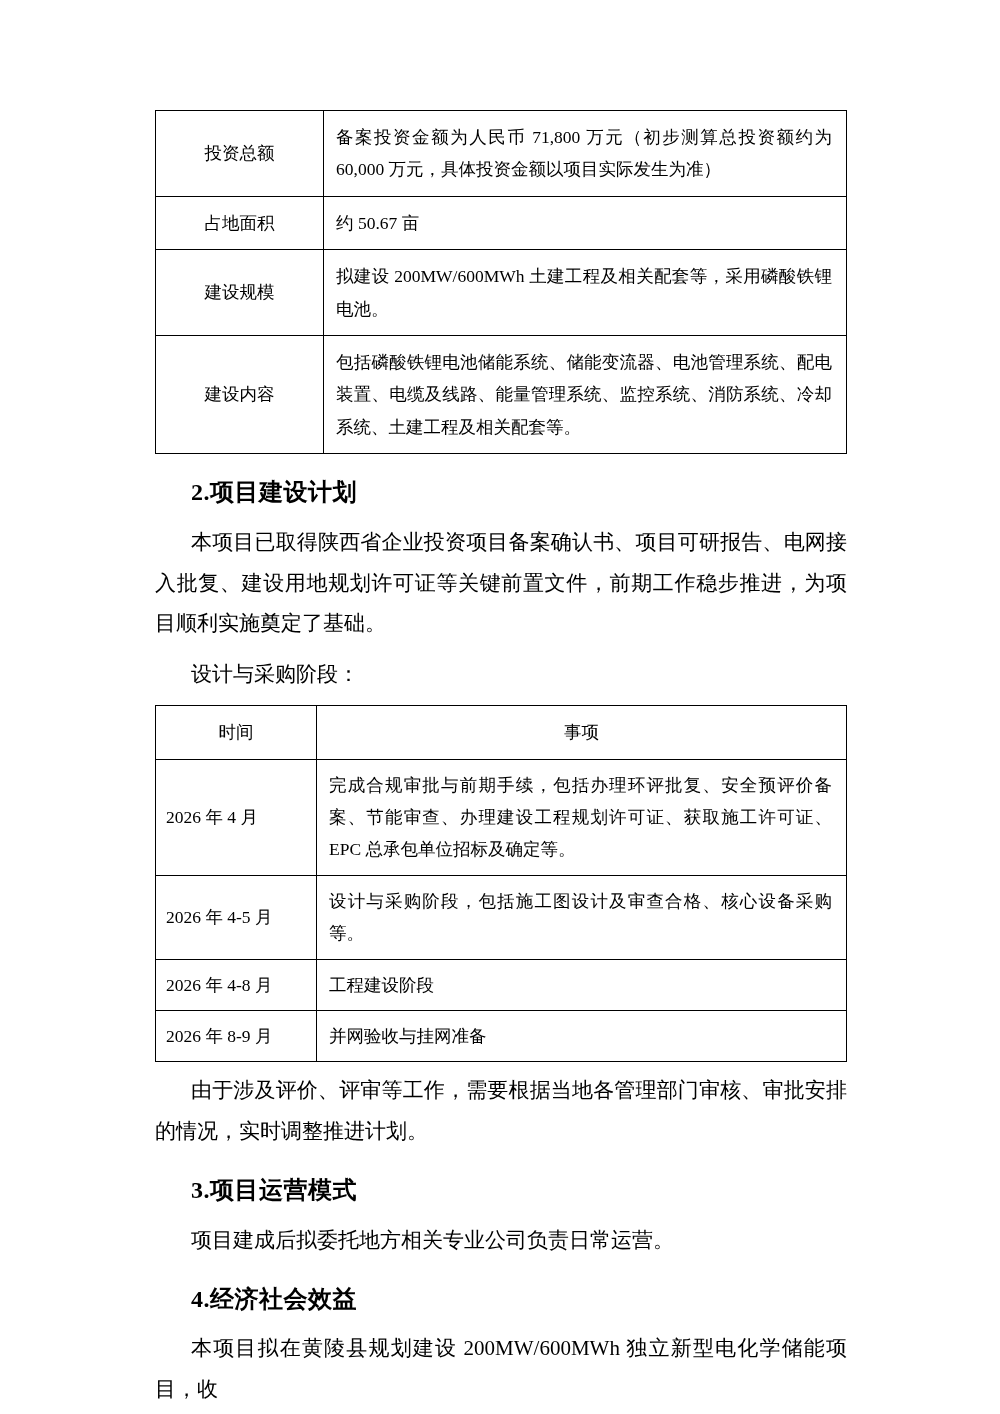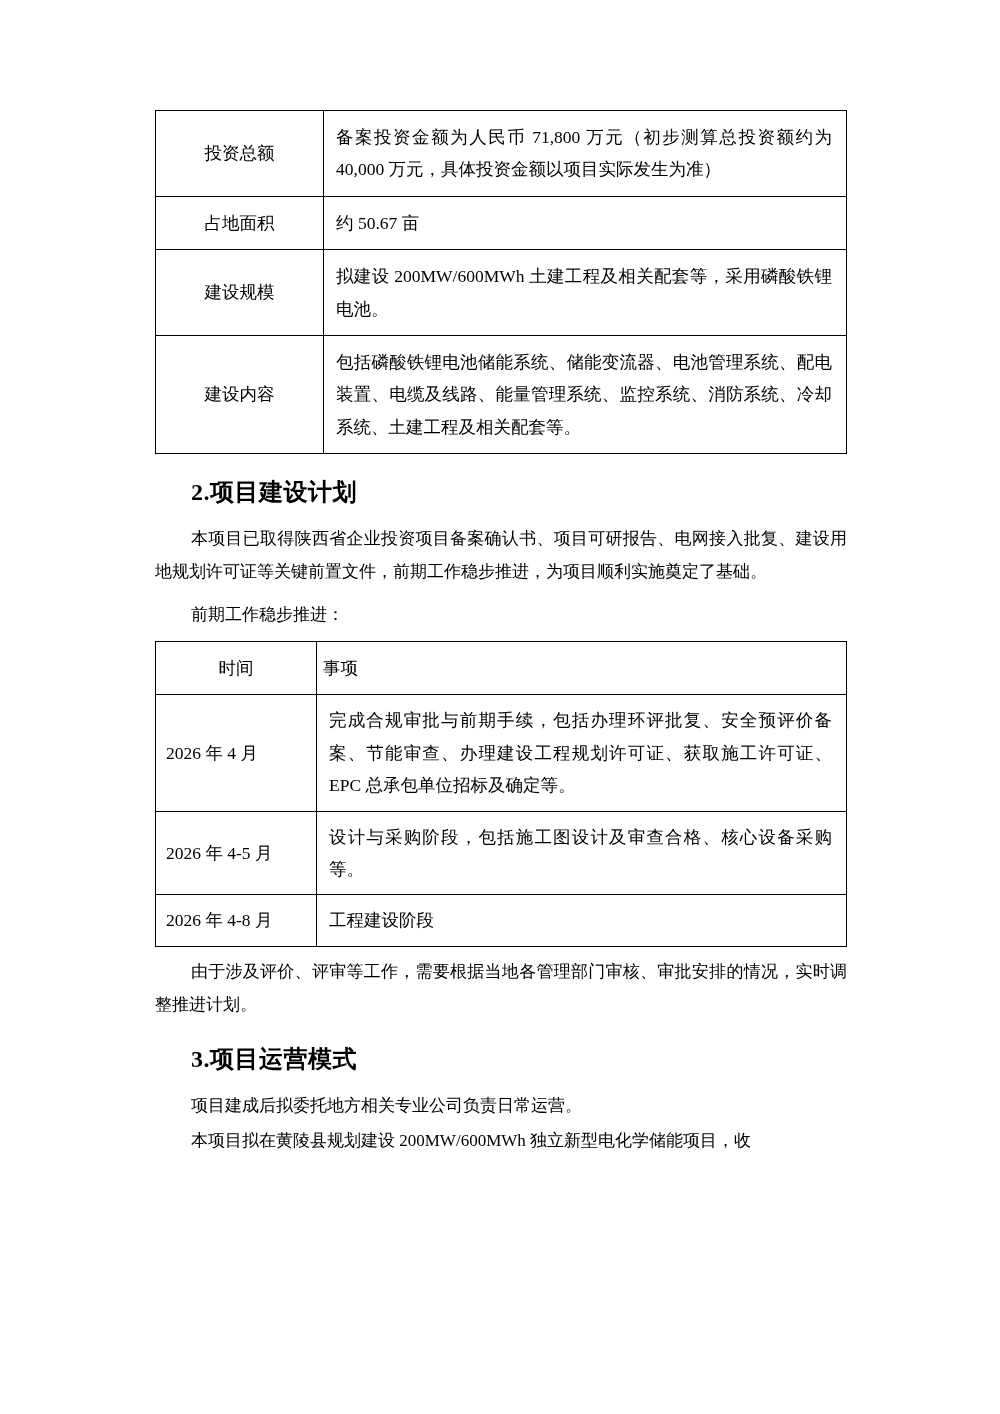--- a/index.html
+++ b/index.html
@@ -72,85 +72,90 @@
   }
   h2.heading {
     font-size: 24px;
     font-weight: bold;
     margin: 16px 0 6px 0;
     padding-left: 36px;
     line-height: 1.9;
     letter-spacing: 0.5px;
   }
   p.para {
-    font-size: 17px;
+    font-size: 21px;
     line-height: 1.95;
     margin: 0 0 2px 0;
     text-align: justify;
     text-justify: inter-ideograph;
     text-indent: 36px;
   }
   .gap-small { height: 8px; }
 </style>
 </head>
 <body>
 
 <div class="page">
   <div class="content">
 
     <table class="doc-table">
       <tbody>
         <tr>
           <td class="col-label">投资总额</td>
-          <td class="col-value">备案投资金额为人民币 71,800 万元（初步测算总投资额约为 40,000 万元，具体投资金额以项目实际发生为准）</td>
+          <td class="col-value">备案投资金额为人民币 71,800 万元（初步测算总投资额约为 60,000 万元，具体投资金额以项目实际发生为准）</td>
         </tr>
         <tr>
           <td class="col-label">占地面积</td>
           <td class="col-value">约 50.67 亩</td>
         </tr>
         <tr>
           <td class="col-label">建设规模</td>
           <td class="col-value">拟建设 200MW/600MWh 土建工程及相关配套等，采用磷酸铁锂电池。</td>
         </tr>
         <tr>
           <td class="col-label">建设内容</td>
           <td class="col-value">包括磷酸铁锂电池储能系统、储能变流器、电池管理系统、配电装置、电缆及线路、能量管理系统、监控系统、消防系统、冷却系统、土建工程及相关配套等。</td>
         </tr>
       </tbody>
     </table>
 
     <h2 class="heading">2.项目建设计划</h2>
     <p class="para">本项目已取得陕西省企业投资项目备案确认书、项目可研报告、电网接入批复、建设用地规划许可证等关键前置文件，前期工作稳步推进，为项目顺利实施奠定了基础。</p>
     <div class="gap-small"></div>
-    <p class="para">前期工作稳步推进：</p>
+    <p class="para">设计与采购阶段：</p>
     <div class="gap-small"></div>
 
     <table class="doc-table">
       <tbody>
         <tr class="plan-head">
           <td class="col-time plan-head-cell" style="text-align:center;vertical-align:middle;font-family:Liberation Serif, serif;">时间</td>
-          <td style="text-align:left;vertical-align:middle;padding:10px 6px;">事项</td>
+          <td style="text-align:center;vertical-align:middle;padding:10px 6px;">事项</td>
         </tr>
         <tr>
           <td class="col-time">2026 年 4 月</td>
           <td class="col-item">完成合规审批与前期手续，包括办理环评批复、安全预评价备案、节能审查、办理建设工程规划许可证、获取施工许可证、EPC 总承包单位招标及确定等。</td>
         </tr>
         <tr>
           <td class="col-time">2026 年 4-5 月</td>
           <td class="col-item">设计与采购阶段，包括施工图设计及审查合格、核心设备采购等。</td>
         </tr>
         <tr>
           <td class="col-time">2026 年 4-8 月</td>
           <td class="col-item">工程建设阶段</td>
         </tr>
+        <tr>
+          <td class="col-time">2026 年 8-9 月</td>
+          <td class="col-item">并网验收与挂网准备</td>
+        </tr>
       </tbody>
     </table>
 
     <div class="gap-small"></div>
     <p class="para">由于涉及评价、评审等工作，需要根据当地各管理部门审核、审批安排的情况，实时调整推进计划。</p>
 
     <h2 class="heading">3.项目运营模式</h2>
     <p class="para">项目建成后拟委托地方相关专业公司负责日常运营。</p>
 
+    <h2 class="heading">4.经济社会效益</h2>
     <p class="para">本项目拟在黄陵县规划建设 200MW/600MWh 独立新型电化学储能项目，收</p>
 
   </div>
 </div>
 
 </body></html>

